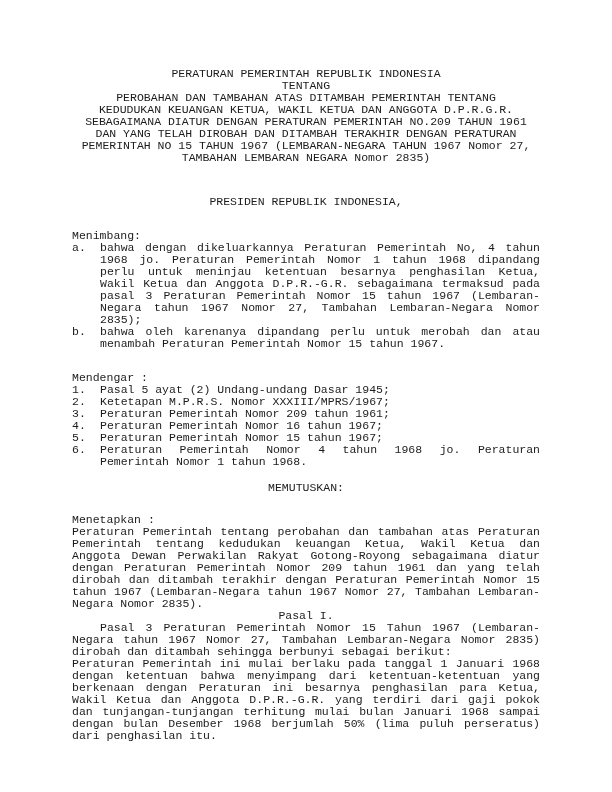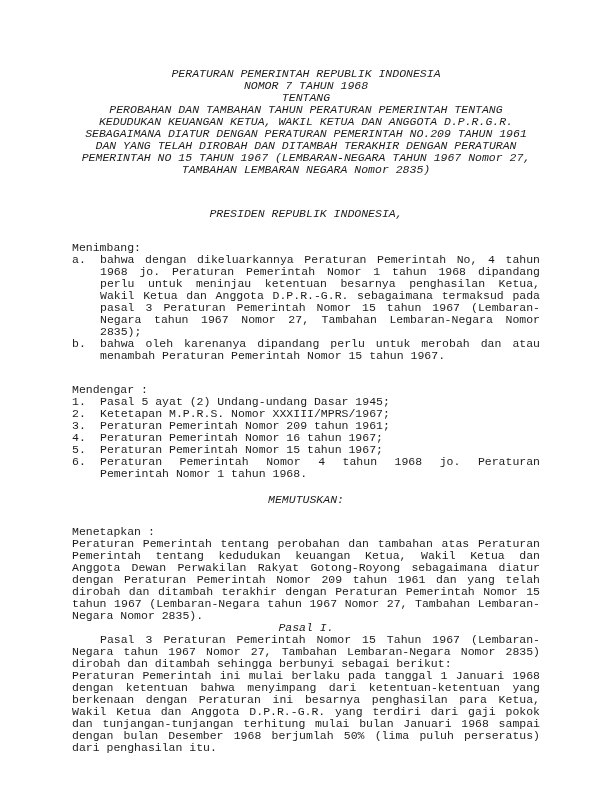--- a/index.html
+++ b/index.html
@@ -8,43 +8,42 @@
     width: 612px;
     height: 792px;
     overflow: hidden;
     background: #ffffff;
     font-family: "Liberation Mono", "DejaVu Sans Mono", monospace;
     font-size: 11.5px;
     line-height: 12px;
     color: #1c1c1c;
   }
   .page { padding: 68px 72px 0 72px; width: 612px; }
-  .center { text-align: center; font-style: italic; }
+  .center { text-align: center; }
   .justify { text-align: justify; font-family: Liberation Mono, monospace; }
   .presiden { margin-top: 32px; }
   .menimbang { margin-top: 22px; }
   .mendengar { margin-top: 22px; }
   .memutuskan { margin-top: 14px; }
   .menetapkan { margin-top: 20px; }
   .pasal-heading { margin-top: 0; }
   .hang { display: flex; }
   .hang .lbl { flex: 0 0 28px; }
   .hang .txt { flex: 1; }
   .first-indent { text-indent: 28px; }
 </style>
 </head>
 <body>
 
 <div class="page">
 
   <div class="center">
     <div>PERATURAN PEMERINTAH REPUBLIK INDONESIA</div>
-    <div>NOMOR 7 TAHUN 1968</div>
     <div>TENTANG</div>
-    <div>PEROBAHAN DAN TAMBAHAN TAHUN PERATURAN PEMERINTAH TENTANG</div>
+    <div>PEROBAHAN DAN TAMBAHAN ATAS DITAMBAH PEMERINTAH TENTANG</div>
     <div>KEDUDUKAN KEUANGAN KETUA, WAKIL KETUA DAN ANGGOTA D.P.R.G.R.</div>
     <div>SEBAGAIMANA DIATUR DENGAN PERATURAN PEMERINTAH NO.209 TAHUN 1961</div>
     <div>DAN YANG TELAH DIROBAH DAN DITAMBAH TERAKHIR DENGAN PERATURAN</div>
     <div>PEMERINTAH NO 15 TAHUN 1967 (LEMBARAN-NEGARA TAHUN 1967 Nomor 27,</div>
     <div>TAMBAHAN LEMBARAN NEGARA Nomor 2835)</div>
   </div>
 
   <div class="center presiden">PRESIDEN REPUBLIK INDONESIA,</div>
 
   <div class="menimbang">

